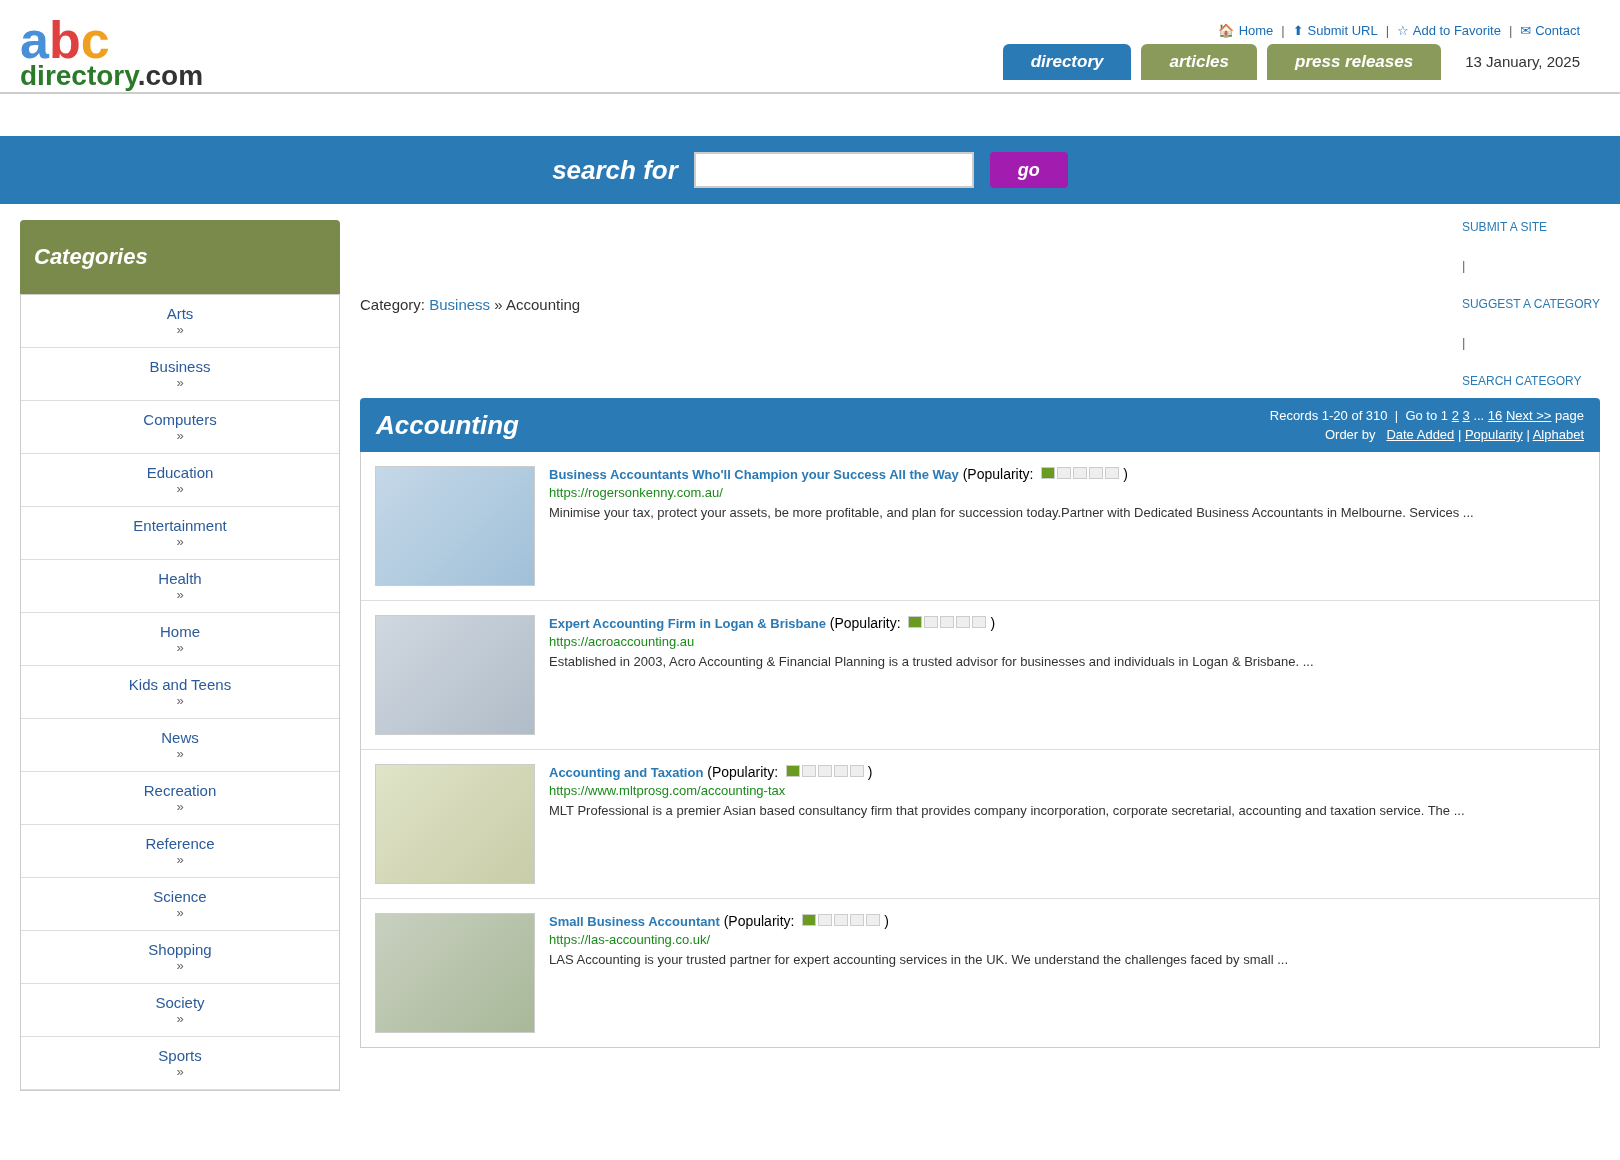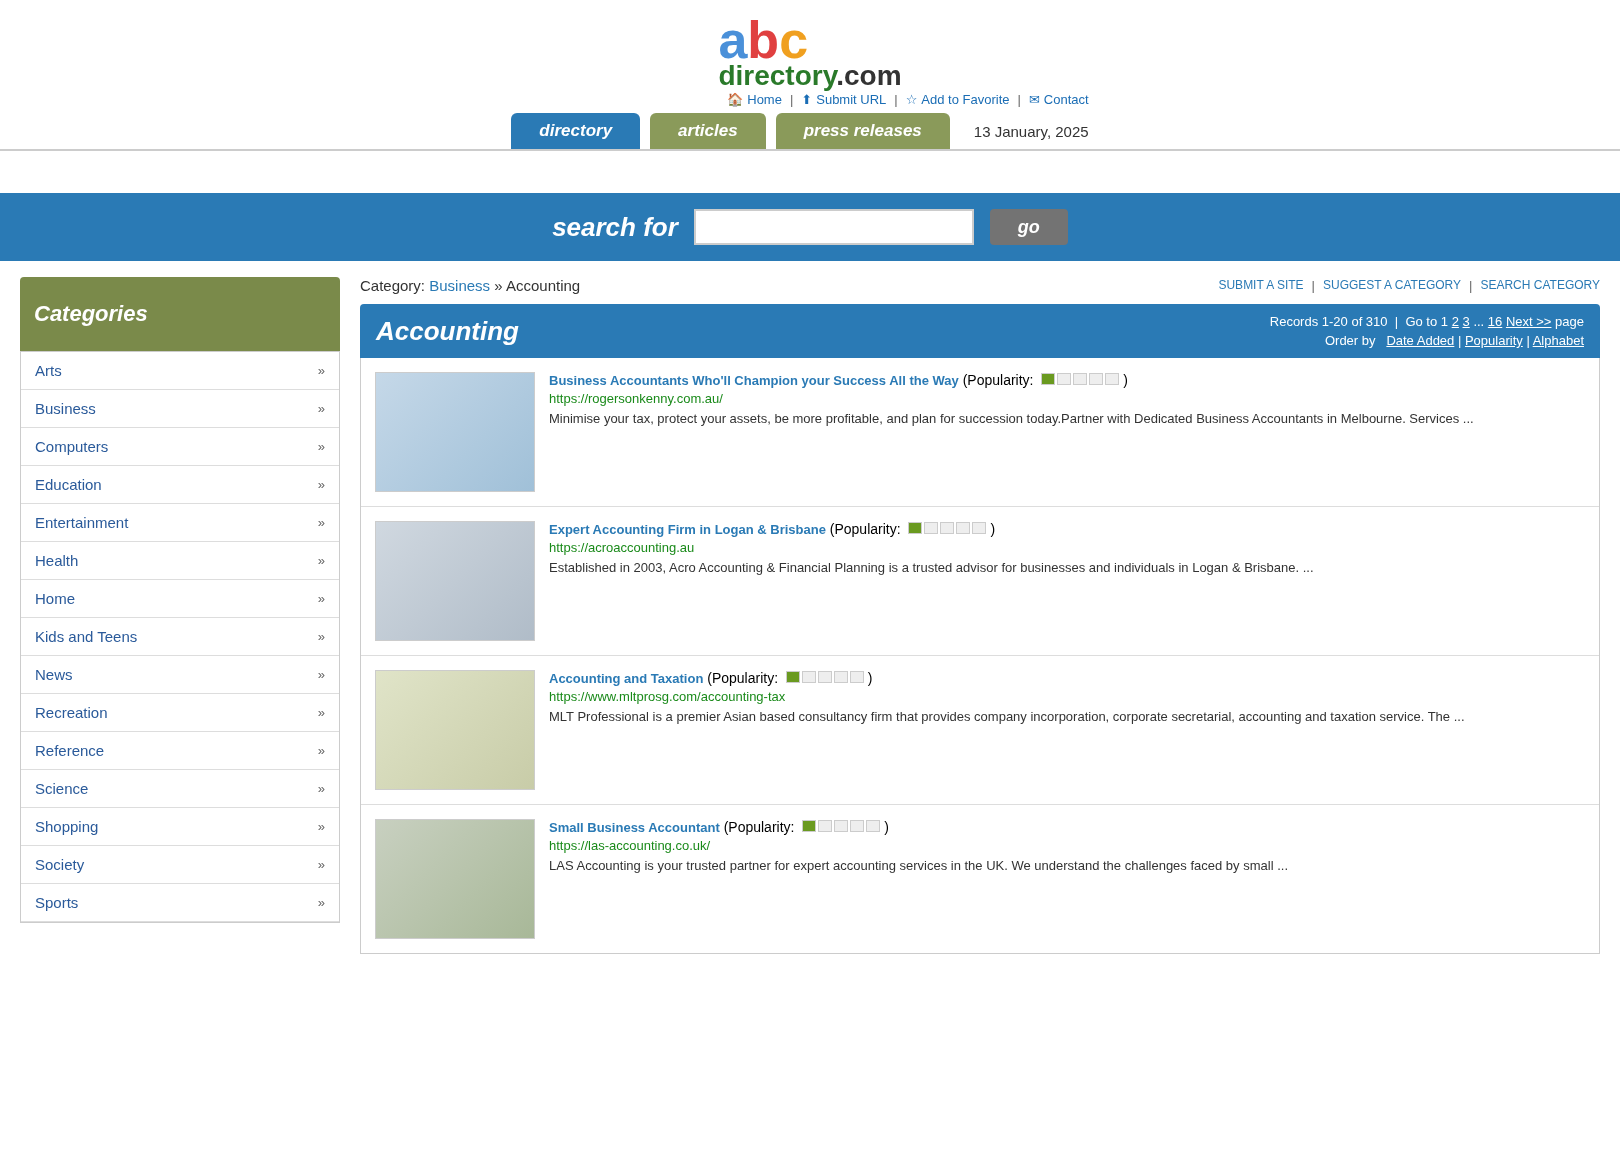--- a/index.html
+++ b/index.html
@@ -1,19 +1,19 @@
 <!DOCTYPE html>
 <html><head>
   <meta charset="utf-8">
   <style>
     * { margin: 0; padding: 0; box-sizing: border-box; }
     body { font-family: Arial, sans-serif; font-size: 14px; background: #fff; width: 1620px; }
 
     
-    .header { display: flex; align-items: center; padding: 10px 20px 0 20px; border-bottom: 2px solid #ccc; flex-direction: column; }
+    .header { display: flex; align-items: center; padding: 10px 20px 0 20px; border-bottom: 2px solid #ccc; }
     .logo { flex: 0 0 auto; }
     .logo-abc { font-size: 52px; font-weight: bold; }
     .logo-abc .a { color: #4a90d9; }
     .logo-abc .b { color: #e04040; }
     .logo-abc .c { color: #f0a020; }
     .logo-dir { color: #2a7a2a; font-size: 28px; font-weight: bold; margin-top: -10px; }
     .logo-dir span { color: #333; }
 
     .nav-right { flex: 1; display: flex; flex-direction: column; align-items: flex-end; padding-right: 20px; }
     .top-links { display: flex; align-items: center; gap: 8px; font-size: 13px; color: #1a6db5; margin-bottom: 6px; }
@@ -24,39 +24,39 @@
     .tab { padding: 8px 28px; border-radius: 6px 6px 0 0; font-style: italic; font-size: 17px; font-weight: bold; cursor: pointer; text-decoration: none; }
     .tab-directory { background: #2a7ab5; color: #fff; border: none; }
     .tab-articles { background: #8a9a5a; color: #fff; border: none; }
     .tab-pressreleases { background: #8a9a5a; color: #fff; border: none; }
     .date-text { font-size: 15px; color: #333; margin-left: 14px; white-space: nowrap; }
 
     
     .search-bar { background: #2a7ab5; padding: 16px 20px; display: flex; justify-content: center; align-items: center; gap: 16px; margin-top: 42px; }
     .search-label { font-size: 26px; font-style: italic; font-weight: bold; color: #fff; }
     .search-input { width: 280px; height: 36px; border: 2px solid #ccc; padding: 4px 8px; font-size: 15px; }
-    .search-btn { background: #737373; color: #fff; border: none; padding: 4px 28px; font-size: 18px; font-style: italic; font-weight: bold; cursor: pointer; height: 36px; border-radius: 4px; }
+    .search-btn { background: #a21caf; color: #fff; border: none; padding: 4px 28px; font-size: 18px; font-style: italic; font-weight: bold; cursor: pointer; height: 36px; border-radius: 4px; }
 
     
     .main { display: flex; padding: 16px 20px; gap: 20px; }
 
     
     .sidebar { flex: 0 0 320px; }
     .sidebar-title { background: #7a8a4a; color: #fff; font-size: 22px; font-style: italic; font-weight: bold; padding: 24px 14px; border-radius: 4px 4px 0 0; }
     .sidebar-list { border: 1px solid #ccc; }
-    .sidebar-item { display: flex; align-items: center; justify-content: space-between; padding: 10px 14px; border-bottom: 1px solid #ddd; cursor: pointer; }
+    .sidebar-item { display: flex; align-items: center; justify-content: space-between; padding: 10px 14px; border-bottom: 1px solid #ddd; cursor: pointer; flex-direction: column; }
     .sidebar-item-name { color: #2a5a9a; font-size: 15px; text-decoration: none; }
     .sidebar-chevron { color: #666; font-size: 13px; }
 
     
     .content { flex: 1; }
     .breadcrumb { display: flex; align-items: center; justify-content: space-between; margin-bottom: 10px; }
     .breadcrumb-left { font-size: 15px; color: #333; }
     .breadcrumb-left a { color: #2a7ab5; text-decoration: none; }
-    .breadcrumb-right { display: flex; gap: 8px; font-size: 13px; }
+    .breadcrumb-right { display: flex; gap: 24px; font-size: 13px; flex-direction: column; }
     .breadcrumb-right a { color: #2a7ab5; text-decoration: none; font-size: 12px; }
     .breadcrumb-sep { color: #666; }
 
     
     .category-header { background: #2a7ab5; color: #fff; padding: 10px 16px; border-radius: 4px 4px 0 0; display: flex; align-items: center; justify-content: space-between; }
     .category-title { font-size: 26px; font-style: italic; font-weight: bold; color: #fff; }
     .category-meta { text-align: right; font-size: 13px; color: #fff; }
     .category-meta .pages { margin-bottom: 4px; }
     .category-meta a { color: #fff; text-decoration: underline; }
     .category-meta .order { }

